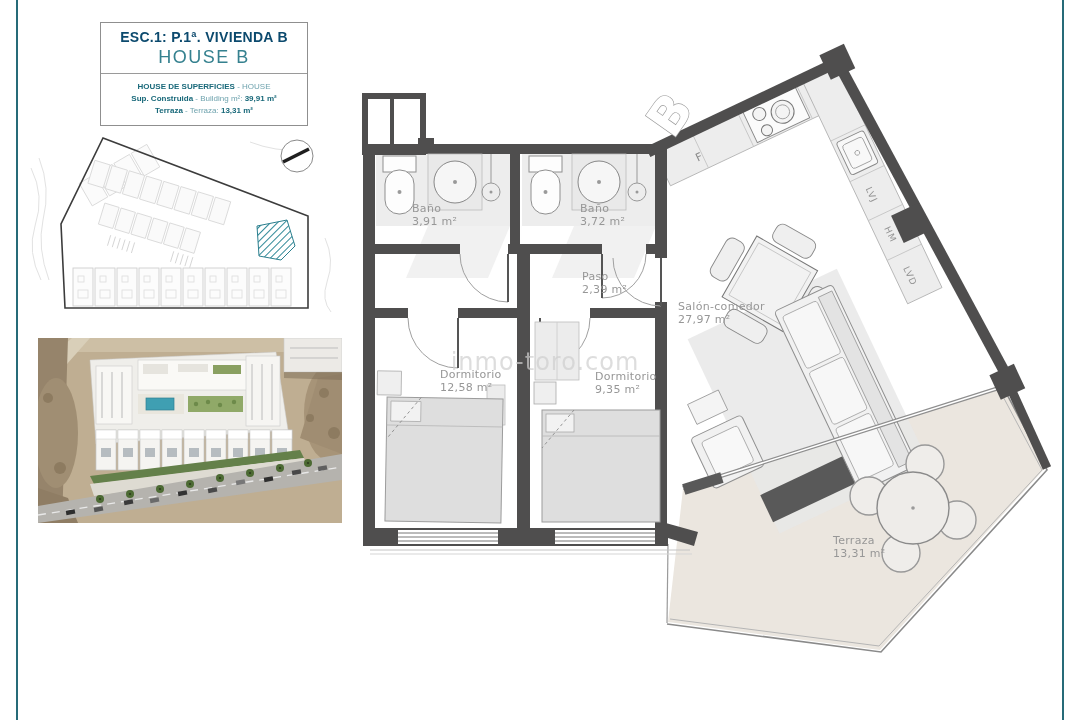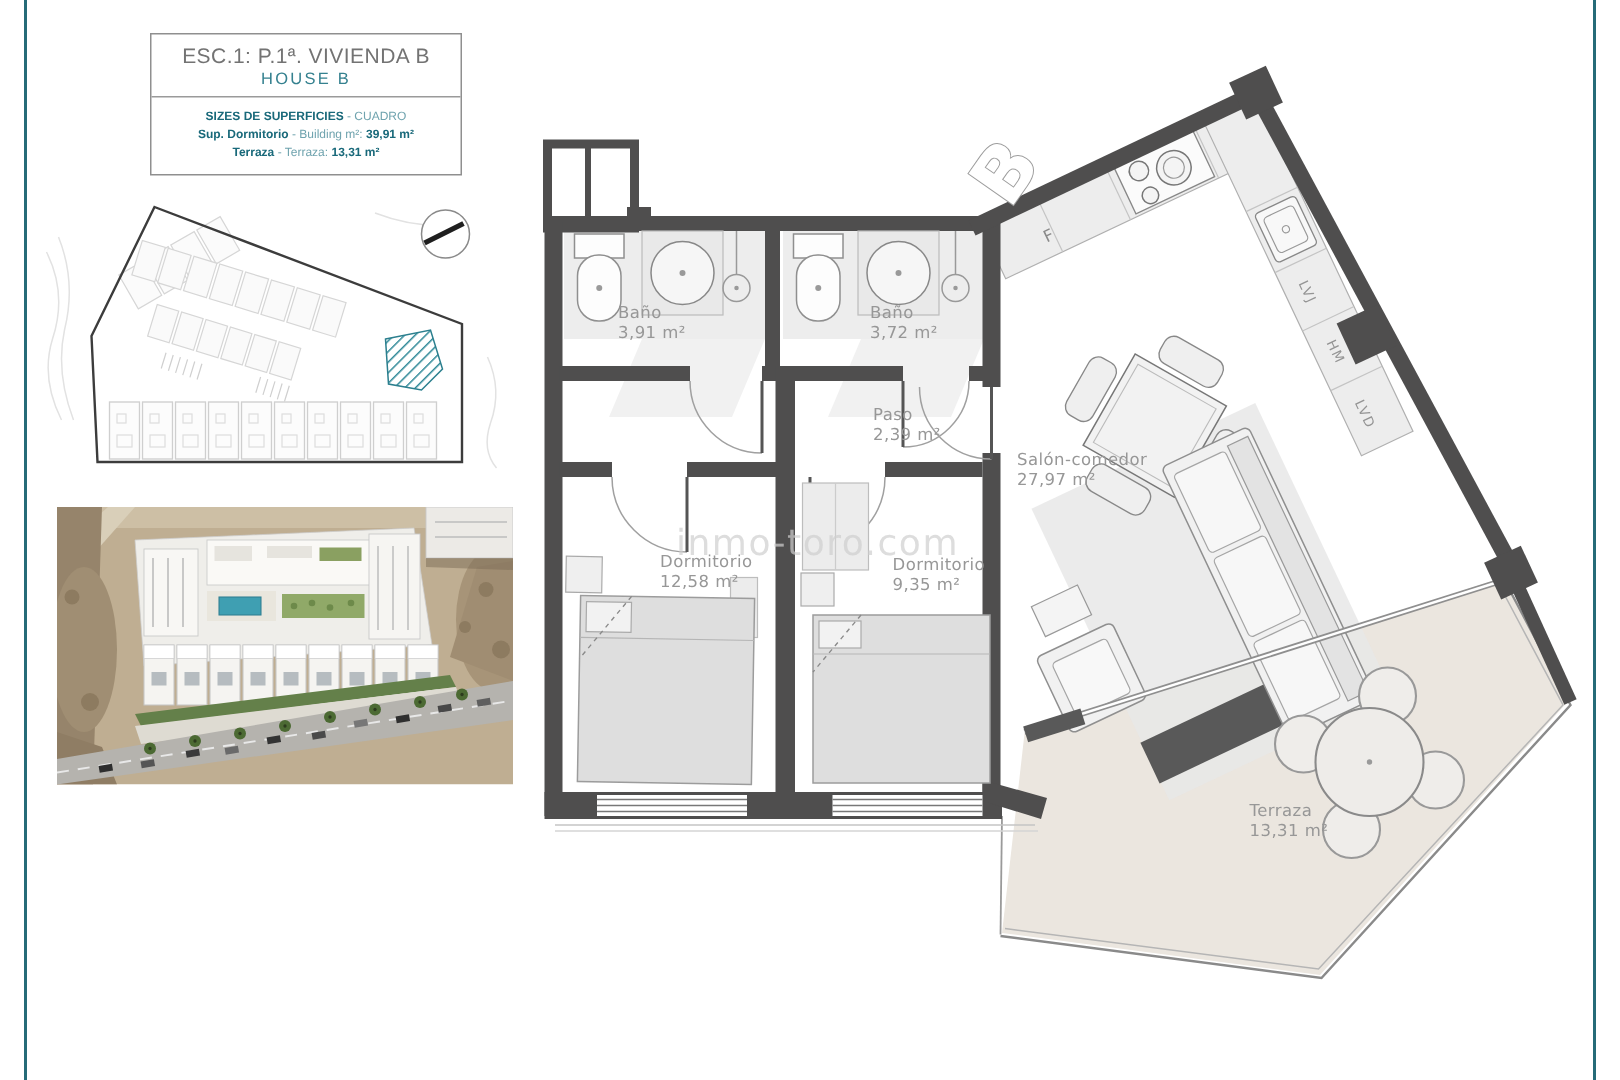--- a/index.html
+++ b/index.html
@@ -2,22 +2,22 @@
 <html><head>
 <meta charset="utf-8">
 <style>
   html,body{margin:0;padding:0;background:#fff;}
   .page{position:relative;width:1080px;height:720px;background:#ffffff;overflow:hidden;
         font-family:"Liberation Sans",sans-serif;}
   .frame-line{position:absolute;top:0;bottom:0;width:2px;}
   
   .title-box{position:absolute;left:100px;top:22px;width:206px;border:1px solid #8f8f8f;background:#fff;}
   .tb-top{padding:6px 4px 5px;text-align:center;border-bottom:1px solid #9a9a9a;}
-  .tb-l1{font-size:14px;font-weight:normal;color:#737373;letter-spacing:.3px;}
-  .tb-l2{font-size:11px;color:#35818f;letter-spacing:1.5px;margin-top:2px;}
+  .tb-l1{font-size:14px;font-weight:bold;color:#0c4a6e;letter-spacing:.3px;}
+  .tb-l2{font-size:18px;color:#35818f;letter-spacing:1.5px;margin-top:2px;}
   .tb-bottom{padding:7px 3px 8px;text-align:center;}
   .tb-s{font-size:8px;line-height:12px;color:#6fa3ae;white-space:nowrap;}
   .tb-s b{color:#19697a;}
   
   .rlabel{font-family:"DejaVu Sans",sans-serif;font-size:11px;fill:#979797;letter-spacing:.3px;}
   .appl{font-family:"DejaVu Sans",sans-serif;font-size:9px;fill:#949494;letter-spacing:1px;}
   .flabel{font-family:"DejaVu Sans",sans-serif;font-size:11px;fill:#8a8a8a;}
   .wm{font-family:"DejaVu Sans",sans-serif;font-size:24px;fill:#cfcfcf;opacity:.7;letter-spacing:1px;}
   .unitB{font-family:"DejaVu Sans",sans-serif;font-size:50px;font-weight:bold;fill:#ffffff;
          stroke:#9c9c9c;stroke-width:1.3px;paint-order:stroke;}
@@ -30,22 +30,22 @@
 
   <div class="frame-line" style="left:16px;background:#266b78;"></div>
   <div class="frame-line" style="left:1062px;background:#266b78;"></div>
 
   <div class="title-box">
     <div class="tb-top">
       <div class="tb-l1">ESC.1: P.1ª. VIVIENDA B</div>
       <div class="tb-l2">HOUSE B</div>
     </div>
     <div class="tb-bottom">
-      <div class="tb-s"><b>SIZES DE SUPERFICIES</b> <span>- CUADRO</span></div>
-      <div class="tb-s"><b>Sup. Dormitorio</b> <span>- Building m²:</span> <b>39,91 m²</b></div>
+      <div class="tb-s"><b>HOUSE DE SUPERFICIES</b> <span>- HOUSE</span></div>
+      <div class="tb-s"><b>Sup. Construida</b> <span>- Building m²:</span> <b>39,91 m²</b></div>
       <div class="tb-s"><b>Terraza</b> <span>- Terraza:</span> <b>13,31 m²</b></div>
     </div>
   </div>
 
   <svg style="left:25px;top:128px;" width="318" height="186" viewBox="0 0 318 186">
     <defs>
       <pattern id="hatch" width="5" height="5" patternUnits="userSpaceOnUse" patternTransform="rotate(45)">
         <rect width="5" height="5" fill="#ffffff"></rect>
         <line x1="0" y1="0" x2="0" y2="5" stroke="#2e8897" stroke-width="2"></line>
       </pattern>

